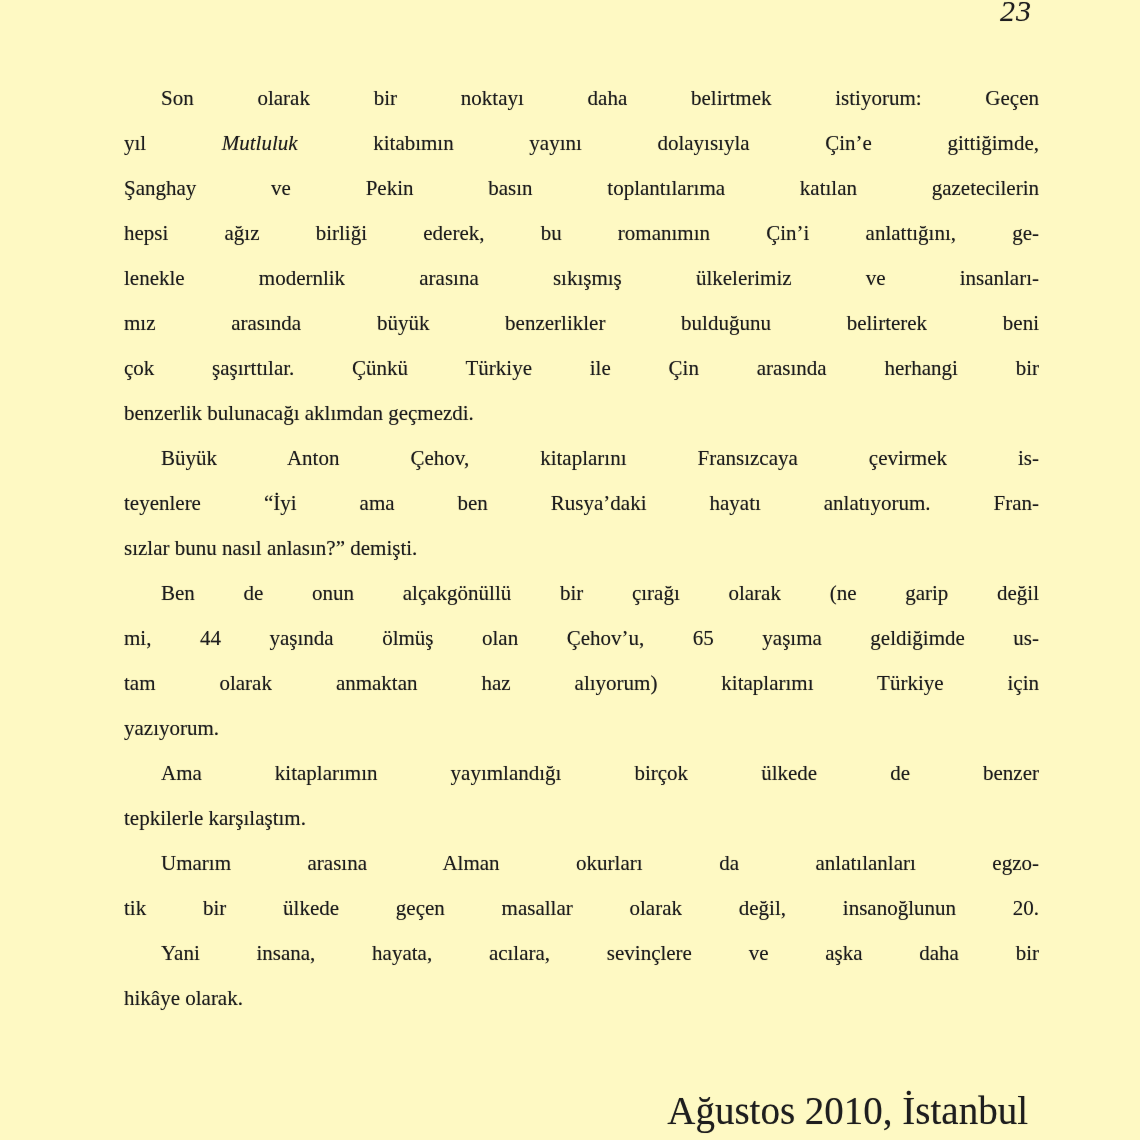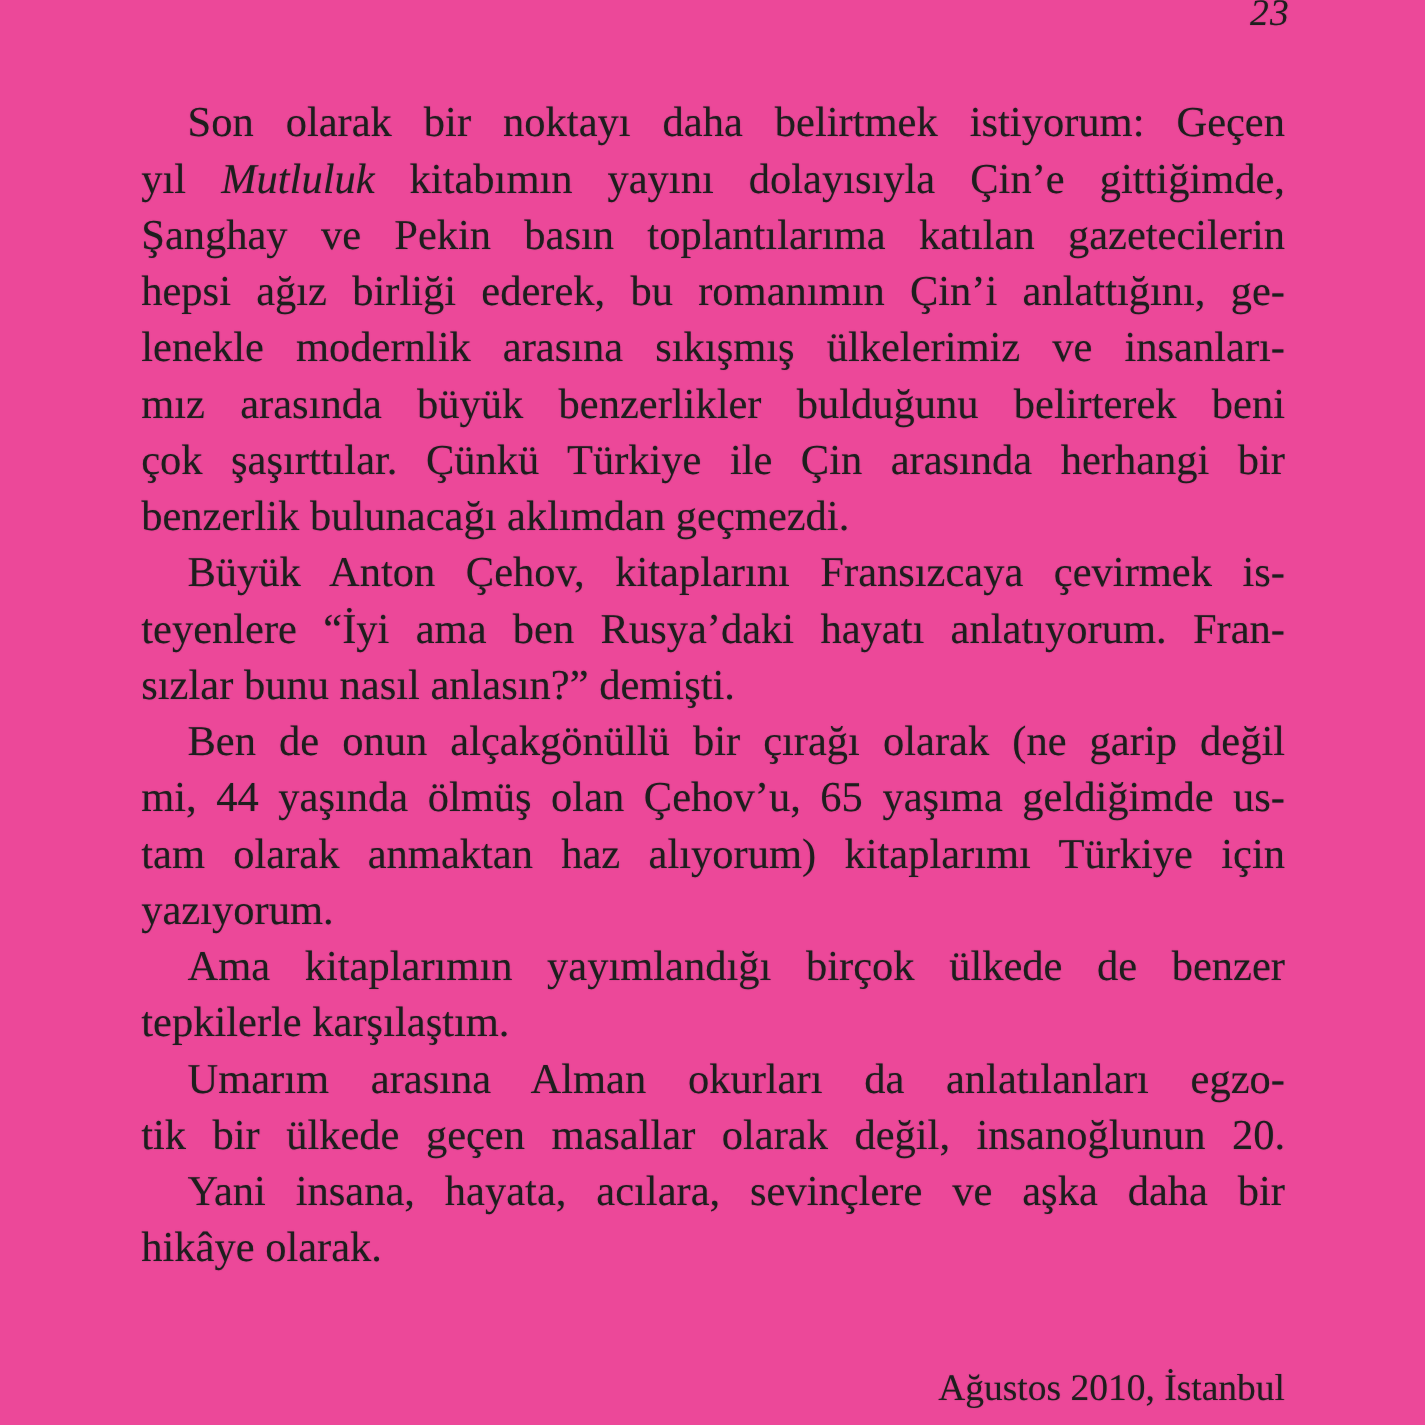--- a/index.html
+++ b/index.html
@@ -4,40 +4,40 @@
 <style>
   html, body {
     margin: 0;
     padding: 0;
     background: #ffffff;
   }
   .page {
     position: relative;
     width: 1140px;
     height: 1140px;
-    background: #ec4899;
+    background: #fef9c3;
     overflow: hidden;
     font-family: "Liberation Serif", "DejaVu Serif", serif;
     color: #1e1e1e;
   }
   .page-number {
     position: absolute;
     top: -6px;
     right: 108px;
     font-size: 30px;
     font-style: italic;
     letter-spacing: 1px;
     text-shadow: 0 0 1px rgba(30,30,30,0.45);
   }
   .text-block {
     position: absolute;
-    left: 113px;
+    left: 124px;
     top: 76px;
     width: 915px;
-    font-size: 34px;
+    font-size: 21px;
     line-height: 45px;
     text-shadow: 0 0 1px rgba(30,30,30,0.45);
   }
   .line {
     height: 45px;
     overflow: hidden;
   }
   .line.j {
     text-align: justify;
     text-align-last: justify;
@@ -49,21 +49,21 @@
   .line.first {
     text-indent: 37px;
   }
   .line em {
     font-style: italic;
   }
   .signature {
     position: absolute;
     top: 1088px;
     right: 112px;
-    font-size: 30px;
+    font-size: 39px;
     line-height: 45px;
     text-align: right;
     text-shadow: 0 0 1px rgba(30,30,30,0.45);
   }
 </style>
 </head>
 <body>
 
 <div class="page">
   <div class="page-number">23</div>

